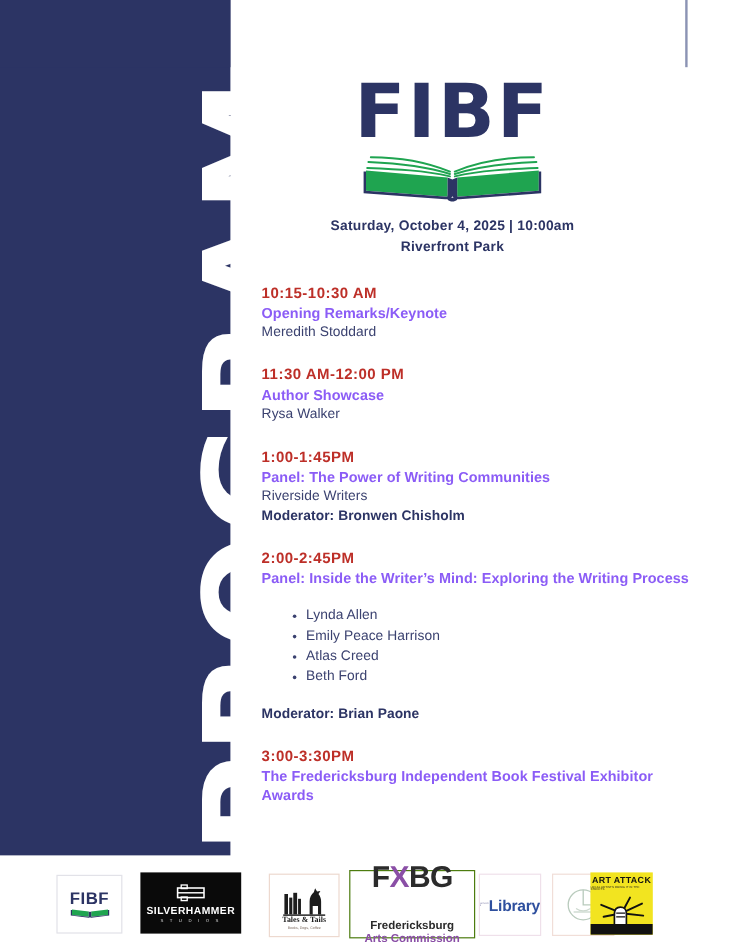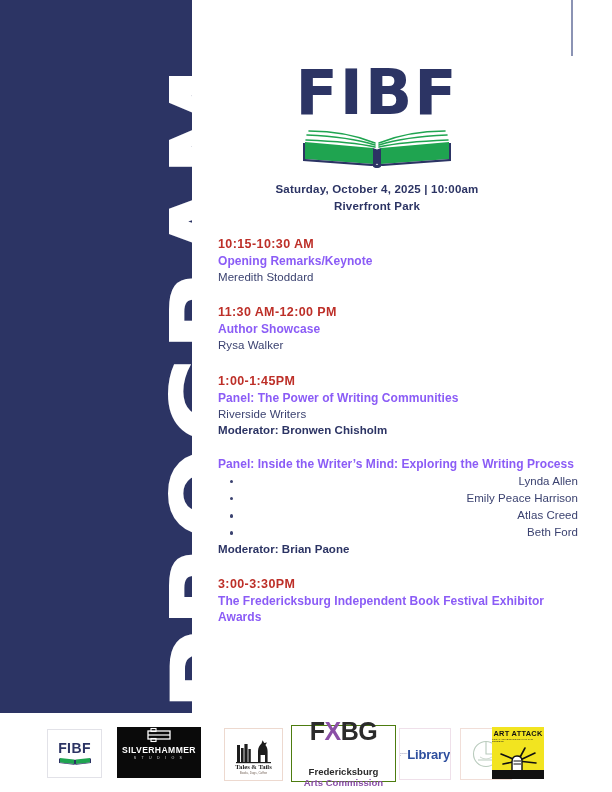--- a/index.html
+++ b/index.html
@@ -103,21 +103,21 @@
   }
   .slot-sub{
     color:#3b4270;
     font-size:11.5px;
     font-weight:normal;
     line-height:1.35;
     letter-spacing:.05px;
   }
   .slot-list{
     list-style:none;
-    margin:0;padding:0 0 0 12px;text-align:right;
+    margin:14px;padding:0 0 0 12px;
   }
   .slot-list li{
     color:#3b4270;
     font-size:11.5px;
     line-height:1.48;
     position:relative;
     padding-left:11px;
     letter-spacing:.05px;
   }
   .slot-list li:before{
@@ -144,21 +144,21 @@
   .lg-fibf{
     left:47px;top:16px;width:53px;height:47px;
     background:#fff;border:1px solid #e2e2e8;
     display:flex;flex-direction:column;align-items:center;justify-content:center;
   }
   .lg-fibf .t{font-size:14px;font-weight:bold;color:#2c3464;letter-spacing:.4px;line-height:1;}
 
   .lg-silver{
     left:117px;top:14px;width:84px;height:51px;
     background:#0a0a0a;
-    display:flex;flex-direction:column;align-items:center;
+    display:flex;flex-direction:column;align-items:center;justify-content:center;
   }
   .lg-silver .t{color:#fff;font-size:8.6px;font-weight:bold;letter-spacing:.4px;line-height:1;margin-top:3px;}
   .lg-silver .s{color:#ddd;font-size:3.6px;letter-spacing:2.2px;line-height:1;margin-top:2px;}
 
   .lg-tales{
     left:224px;top:728px;width:57px;height:51px;
     background:#fff;border:1px solid #edd9cf;
     display:flex;flex-direction:column;align-items:center;justify-content:flex-end;
     top:15px;
   }
@@ -256,20 +256,21 @@
     </div>
 
     <div class="slot">
       <div class="slot-time">1:00-1:45PM</div>
       <div class="slot-title">Panel: The Power of Writing Communities</div>
       <div class="slot-sub">Riverside Writers</div>
       <div class="slot-mod">Moderator: Bronwen Chisholm</div>
     </div>
 
     <div class="slot">
+      <div class="slot-time">2:00-2:45PM</div>
       <div class="slot-title">Panel: Inside the Writer’s Mind: Exploring the Writing Process</div>
       <ul class="slot-list">
         <li>Lynda Allen</li>
         <li>Emily Peace Harrison</li>
         <li>Atlas Creed</li>
         <li>Beth Ford</li>
       </ul>
       <div class="slot-mod">Moderator: Brian Paone</div>
     </div>
 

